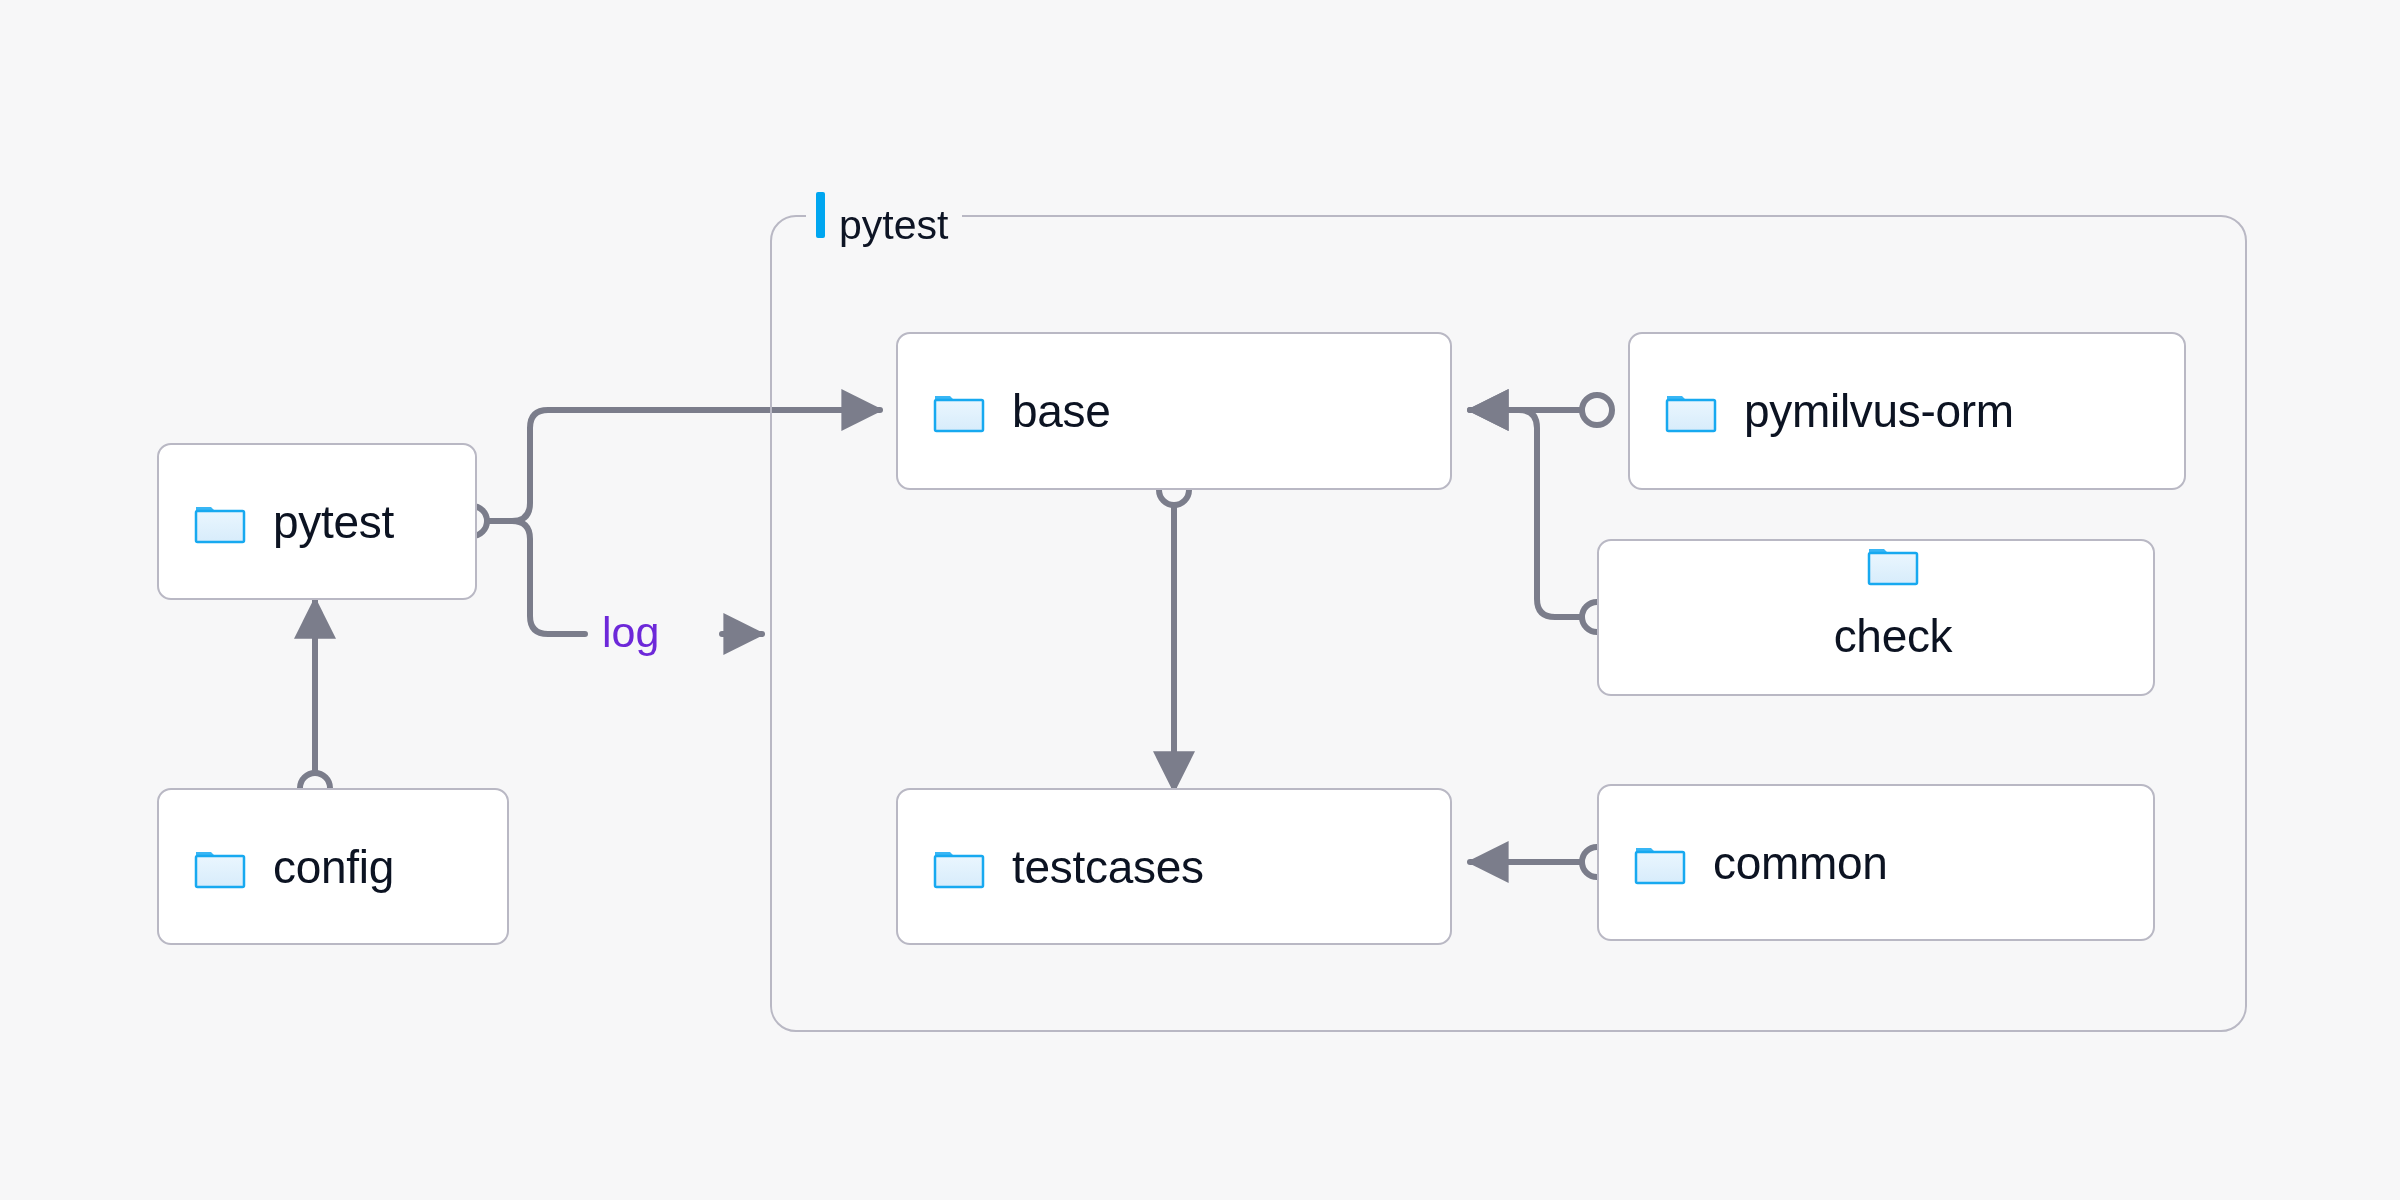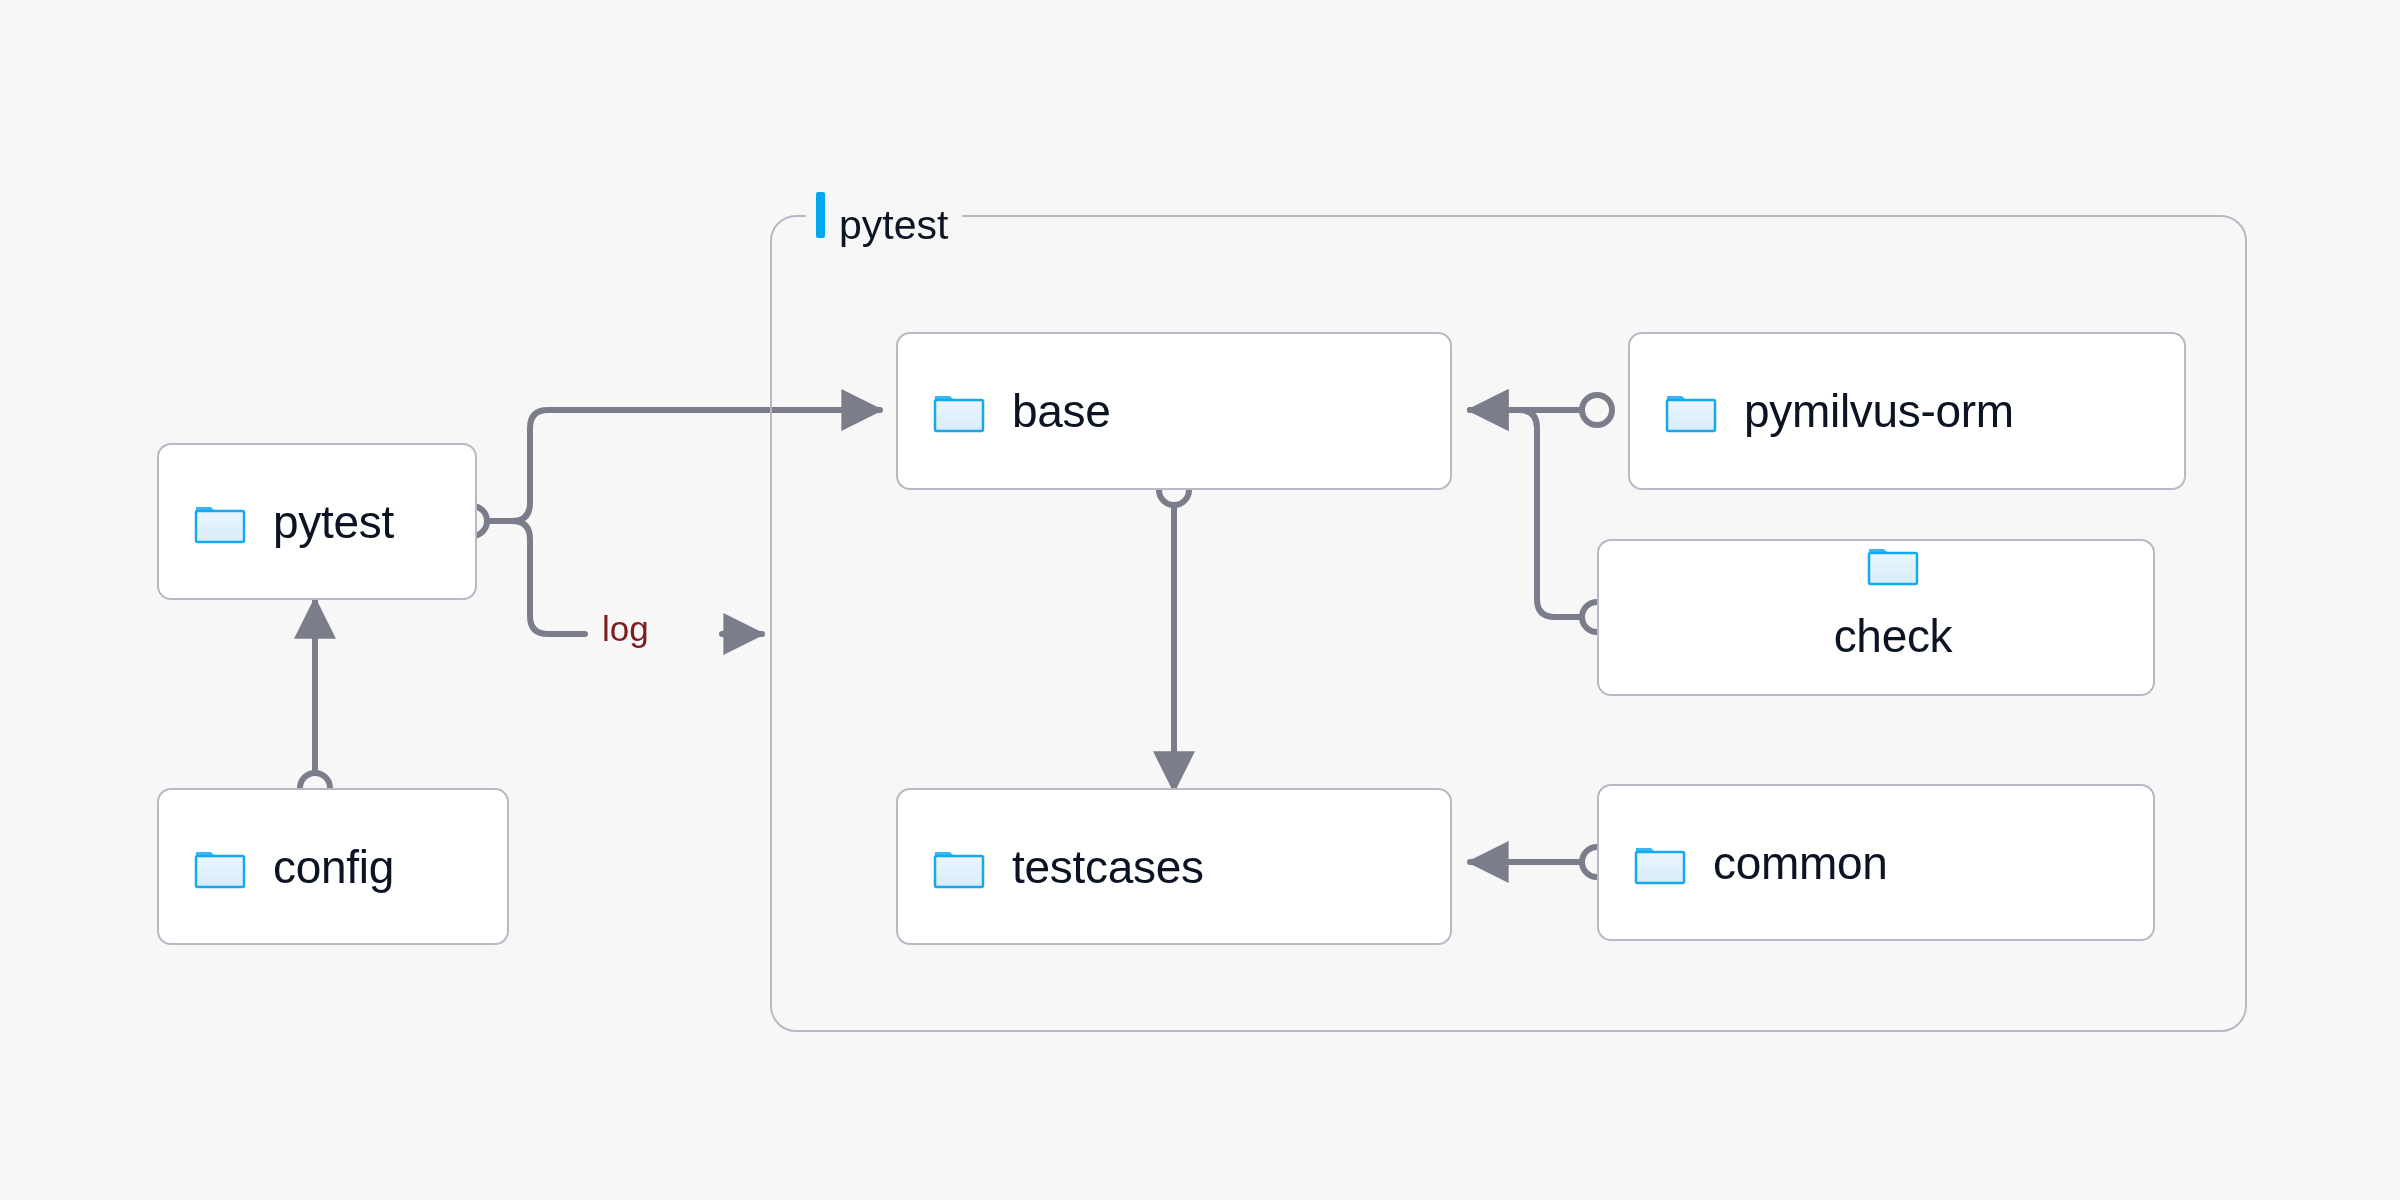--- a/index.html
+++ b/index.html
@@ -82,22 +82,22 @@
   .folder-icon {
     width: 54px;
     height: 46px;
     flex: 0 0 auto;
     display: block;
   }
 
   
   .edge-label {
     position: absolute;
-    font-size: 35px;
-    color: #7f1d1d;
+    font-size: 43px;
+    color: #6d28d9;
     line-height: 1;
     white-space: nowrap;
     text-align: right;
   }
 </style>
 </head>
 <body>
 
 <div id="canvas">
 

